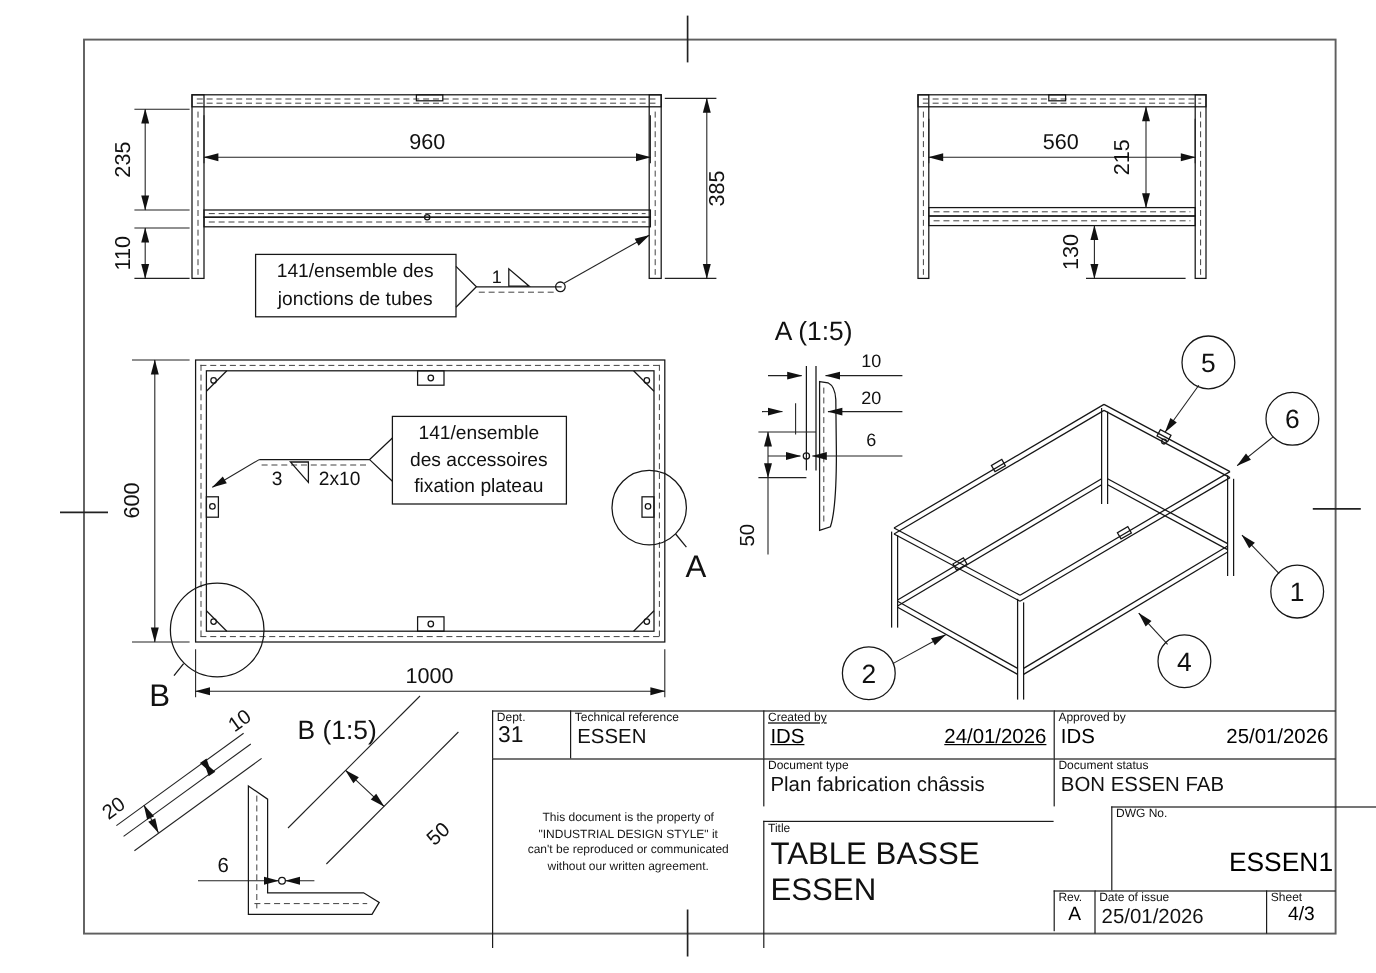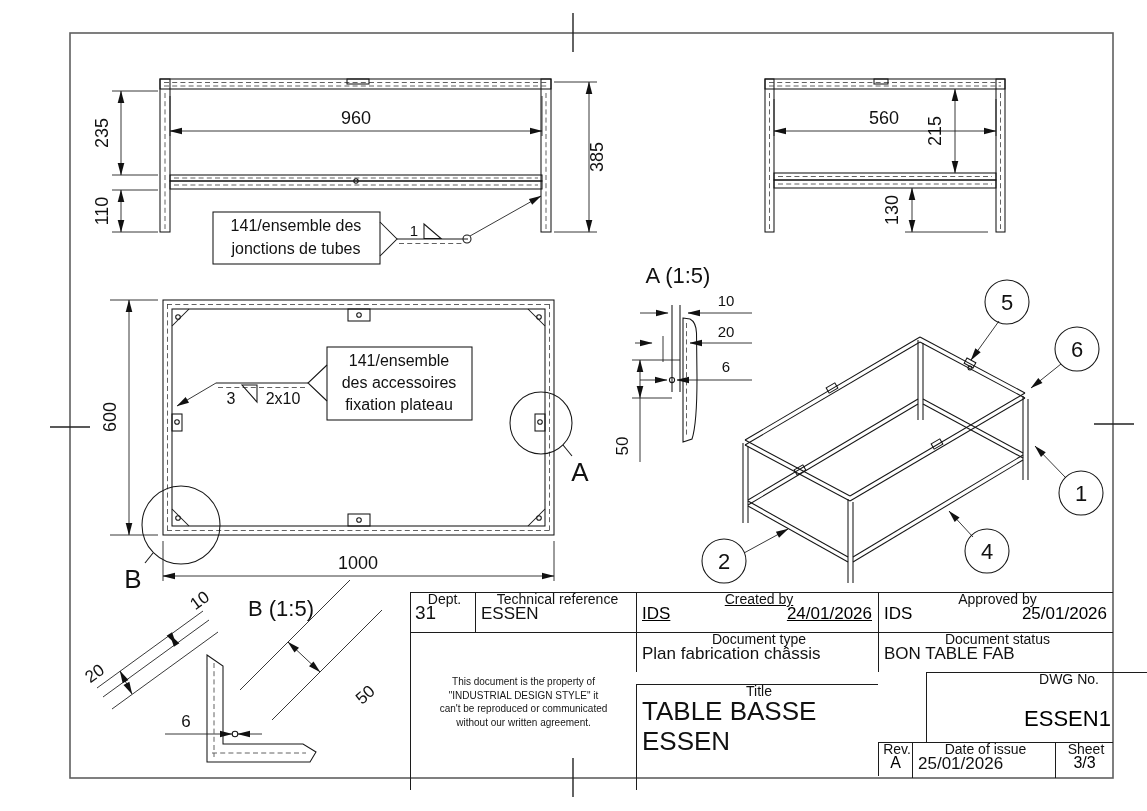--- a/index.html
+++ b/index.html
@@ -12,21 +12,21 @@
   .dim{stroke:#222;stroke-width:0.9;fill:none;}
   .t18{font-size:18px;}
   .t16{font-size:16px;}
   .t15{font-size:15px;}
   .t22{font-size:22px;}
   .t26{font-size:26px;}
   .mid{text-anchor:middle;}
   
   .tb-cell{position:absolute;border-left:1.2px solid #1c1c1c;border-top:1.2px solid #1c1c1c;
            box-sizing:border-box;background:transparent;}
-  .tb-label{font-size:14px;color:#111;padding:1px 0 0 3px;line-height:10px;text-align:center;}
+  .tb-label{font-size:10px;color:#111;padding:1px 0 0 3px;line-height:10px;}
   .tb-value{font-size:19px;color:#111;padding-left:4px;line-height:18px;}
   .tb-value-lg{font-size:17px;color:#111;padding-left:5px;line-height:20px;}
   .tb-row{display:flex;justify-content:space-between;padding:0 6px 0 5px;font-size:17px;line-height:20px;gap:24px;}
   .tb-title{font-size:26px;line-height:30px;padding-left:5px;color:#111;}
   .tb-center{text-align:center;}
   .disclaimer{position:absolute;font-size:10px;line-height:13.5px;color:#161616;text-align:center;width:100%;}
 </style>
 </head>
 <body>
 
@@ -334,21 +334,21 @@
       <div>can't be reproduced or communicated</div>
       <div>without our written agreement.</div>
     </div>
   </div>
   <div class="tb-cell" style="left:636px;top:632px;width:242px;height:40px;">
     <div class="tb-label">Document type</div>
     <div class="tb-value-lg">Plan fabrication châssis</div>
   </div>
   <div class="tb-cell" style="left:878px;top:632px;width:235px;height:40px;">
     <div class="tb-label">Document status</div>
-    <div class="tb-value-lg">BON TABLE FAB</div>
+    <div class="tb-value-lg">BON ESSEN FAB</div>
   </div>
   <div class="tb-cell" style="left:636px;top:672px;width:242px;height:106px;margin-top:12px;">
     <div class="tb-label">Title</div>
     <div class="tb-title">
       <div>TABLE BASSE</div>
       <div>ESSEN</div>
     </div>
   </div>
   <div class="tb-cell" style="left:926px;top:672px;width:282px;height:70px;">
     <div class="tb-label">DWG No.</div>
@@ -357,17 +357,17 @@
   <div class="tb-cell" style="left:878px;top:742px;width:34px;height:34px;">
     <div class="tb-label">Rev.</div>
     <div class="tb-center" style="font-size:16px;">A</div>
   </div>
   <div class="tb-cell" style="left:912px;top:742px;width:143px;height:36px;">
     <div class="tb-label">Date of issue</div>
     <div class="tb-value-lg">25/01/2026</div>
   </div>
   <div class="tb-cell" style="left:1055px;top:742px;width:58px;height:36px;">
     <div class="tb-label">Sheet</div>
-    <div class="tb-center" style="font-size:16px;">3/3</div>
+    <div class="tb-center" style="font-size:16px;">4/3</div>
   </div>
 </div>
 
 </div>
 
 </body></html>

